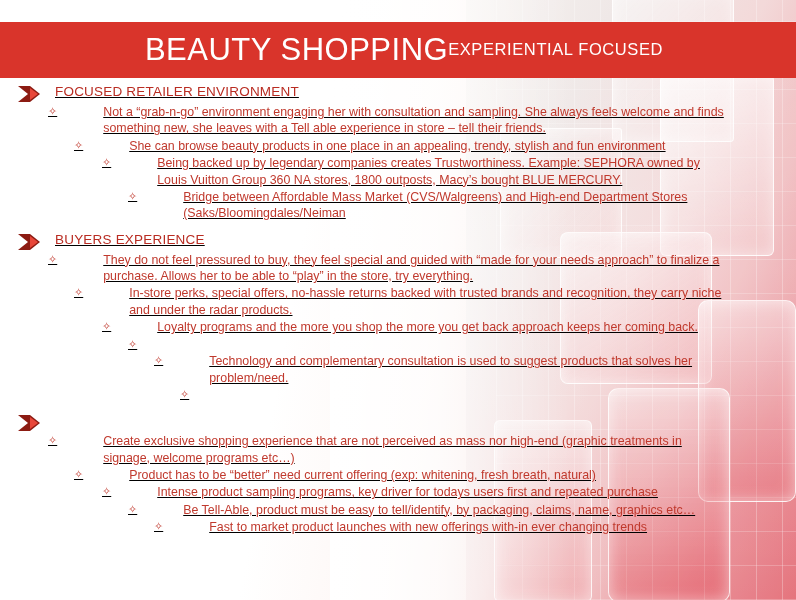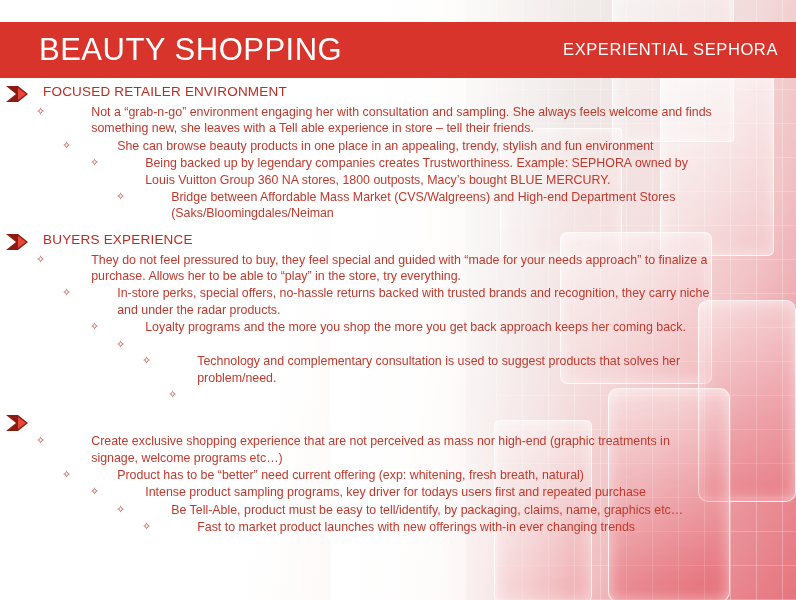--- a/index.html
+++ b/index.html
@@ -84,45 +84,46 @@
   
   .title-bar {
     position: absolute;
     left: 0;
     top: 22px;
     width: 796px;
     height: 56px;
     background: #d9342b;
     display: flex;
     align-items: center;
-    justify-content: space-between;
+    justify-content: center;
     box-sizing: border-box;
-    padding: 0 18px 0 39px;
+    padding: 0 18px 0 30px;
   }
   .title-main {
     color: #ffffff;
     font-size: 31px;
     letter-spacing: 0.5px;
     font-weight: 400;
     white-space: nowrap;
   }
   .title-right {
     color: #ffffff;
     font-size: 16.5px;
     letter-spacing: 0.6px;
     white-space: nowrap;
     padding-bottom: 2px;
   }
 
   
   .content {
     position: absolute;
-    left: 0;
+    left: 12px;
     top: 84px;
     width: 712px;
+    text-decoration: underline;
   }
   .section {
     position: relative;
   }
   .section-head {
     display: flex;
     align-items: flex-start;
     gap: 7px;
     padding-left: 6px;
   }
@@ -190,21 +191,21 @@
     <div class="glass g3"></div>
     <div class="glass g4"></div>
     <div class="glass g5"></div>
     <div class="glass g6"></div>
     <div class="glass g7"></div>
     <div class="bg-fade-left"></div>
   </div>
 
   <div class="title-bar">
     <div class="title-main">BEAUTY SHOPPING</div>
-    <div class="title-right">EXPERIENTIAL SEPHORA</div>
+    <div class="title-right">EXPERIENTIAL FOCUSED</div>
   </div>
 
   <div class="content">
 
     <div class="section">
       <div class="section-head">
         <span class="chev">
           <svg width="30" height="16" viewBox="0 0 30 16">
             <path d="M0 0 L12 0 L22 8 L12 16 L0 16 L10 8 Z" fill="#8c1b12"></path>
             <path d="M12 2 L20 8 L12 14 Z" fill="#e8473a"></path>

